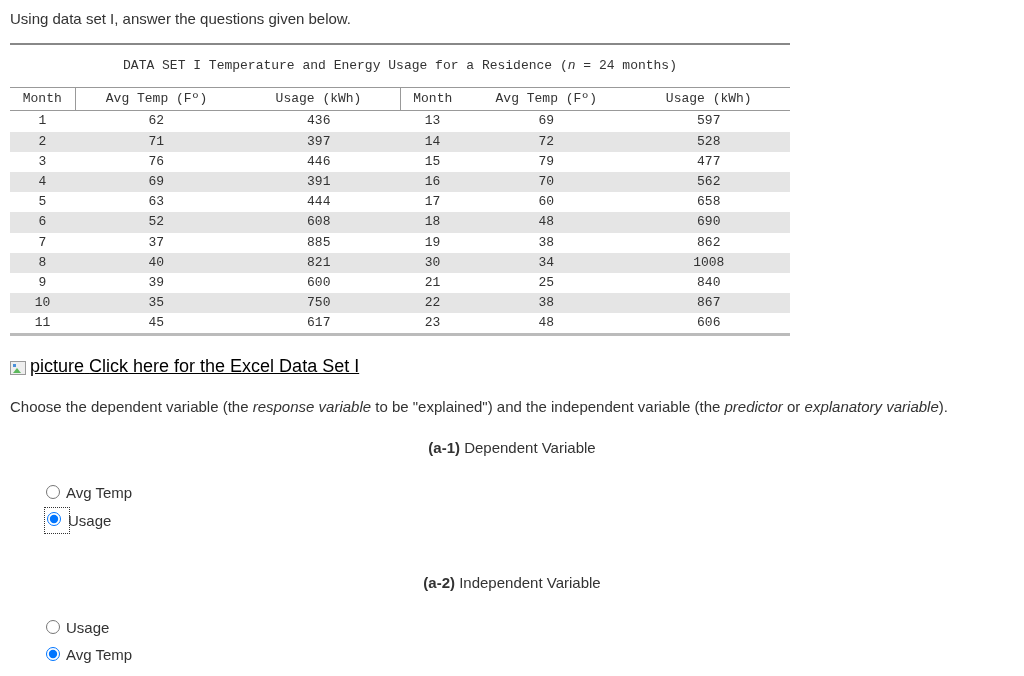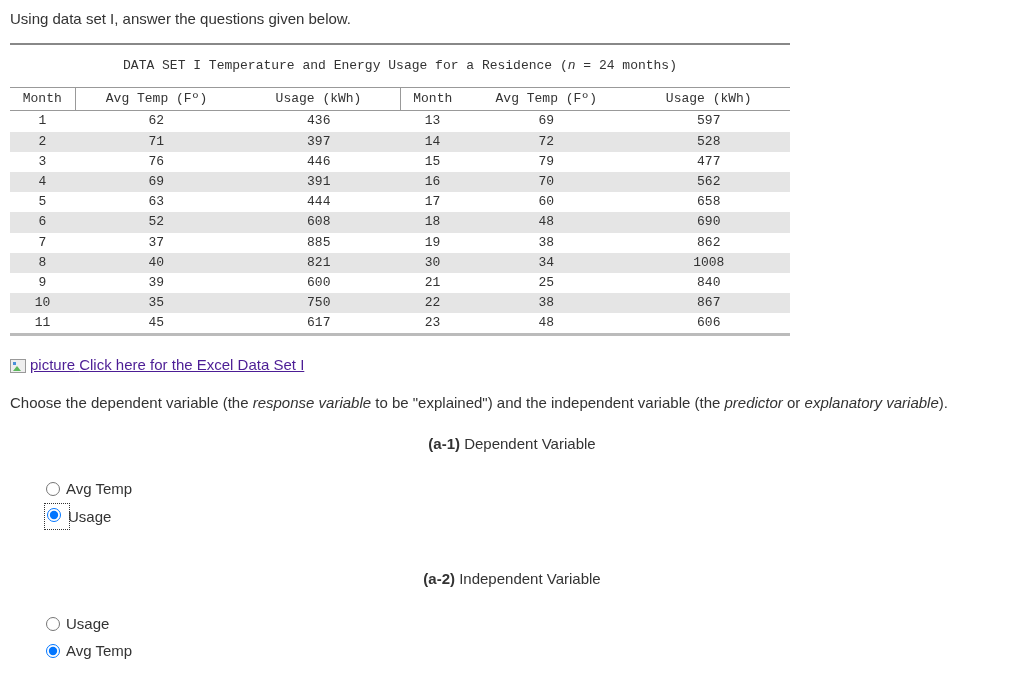--- a/index.html
+++ b/index.html
@@ -56,23 +56,23 @@
     .table-top-border {
       border-top: 2px solid #888;
     }
     .table-bottom-border {
       border-bottom: 3px solid #bbb;
     }
     .link-row {
       margin-bottom: 16px;
     }
     .link-row a {
-      color: #4c1d95;
+      color: #000000;
       text-decoration: underline;
-      font-size: 15px;
+      font-size: 18px;
     }
     .broken-img-icon {
       display: inline-block;
       width: 16px;
       height: 14px;
       border: 1px solid #999;
       background: #eee;
       position: relative;
       margin-right: 4px;
       vertical-align: middle;

